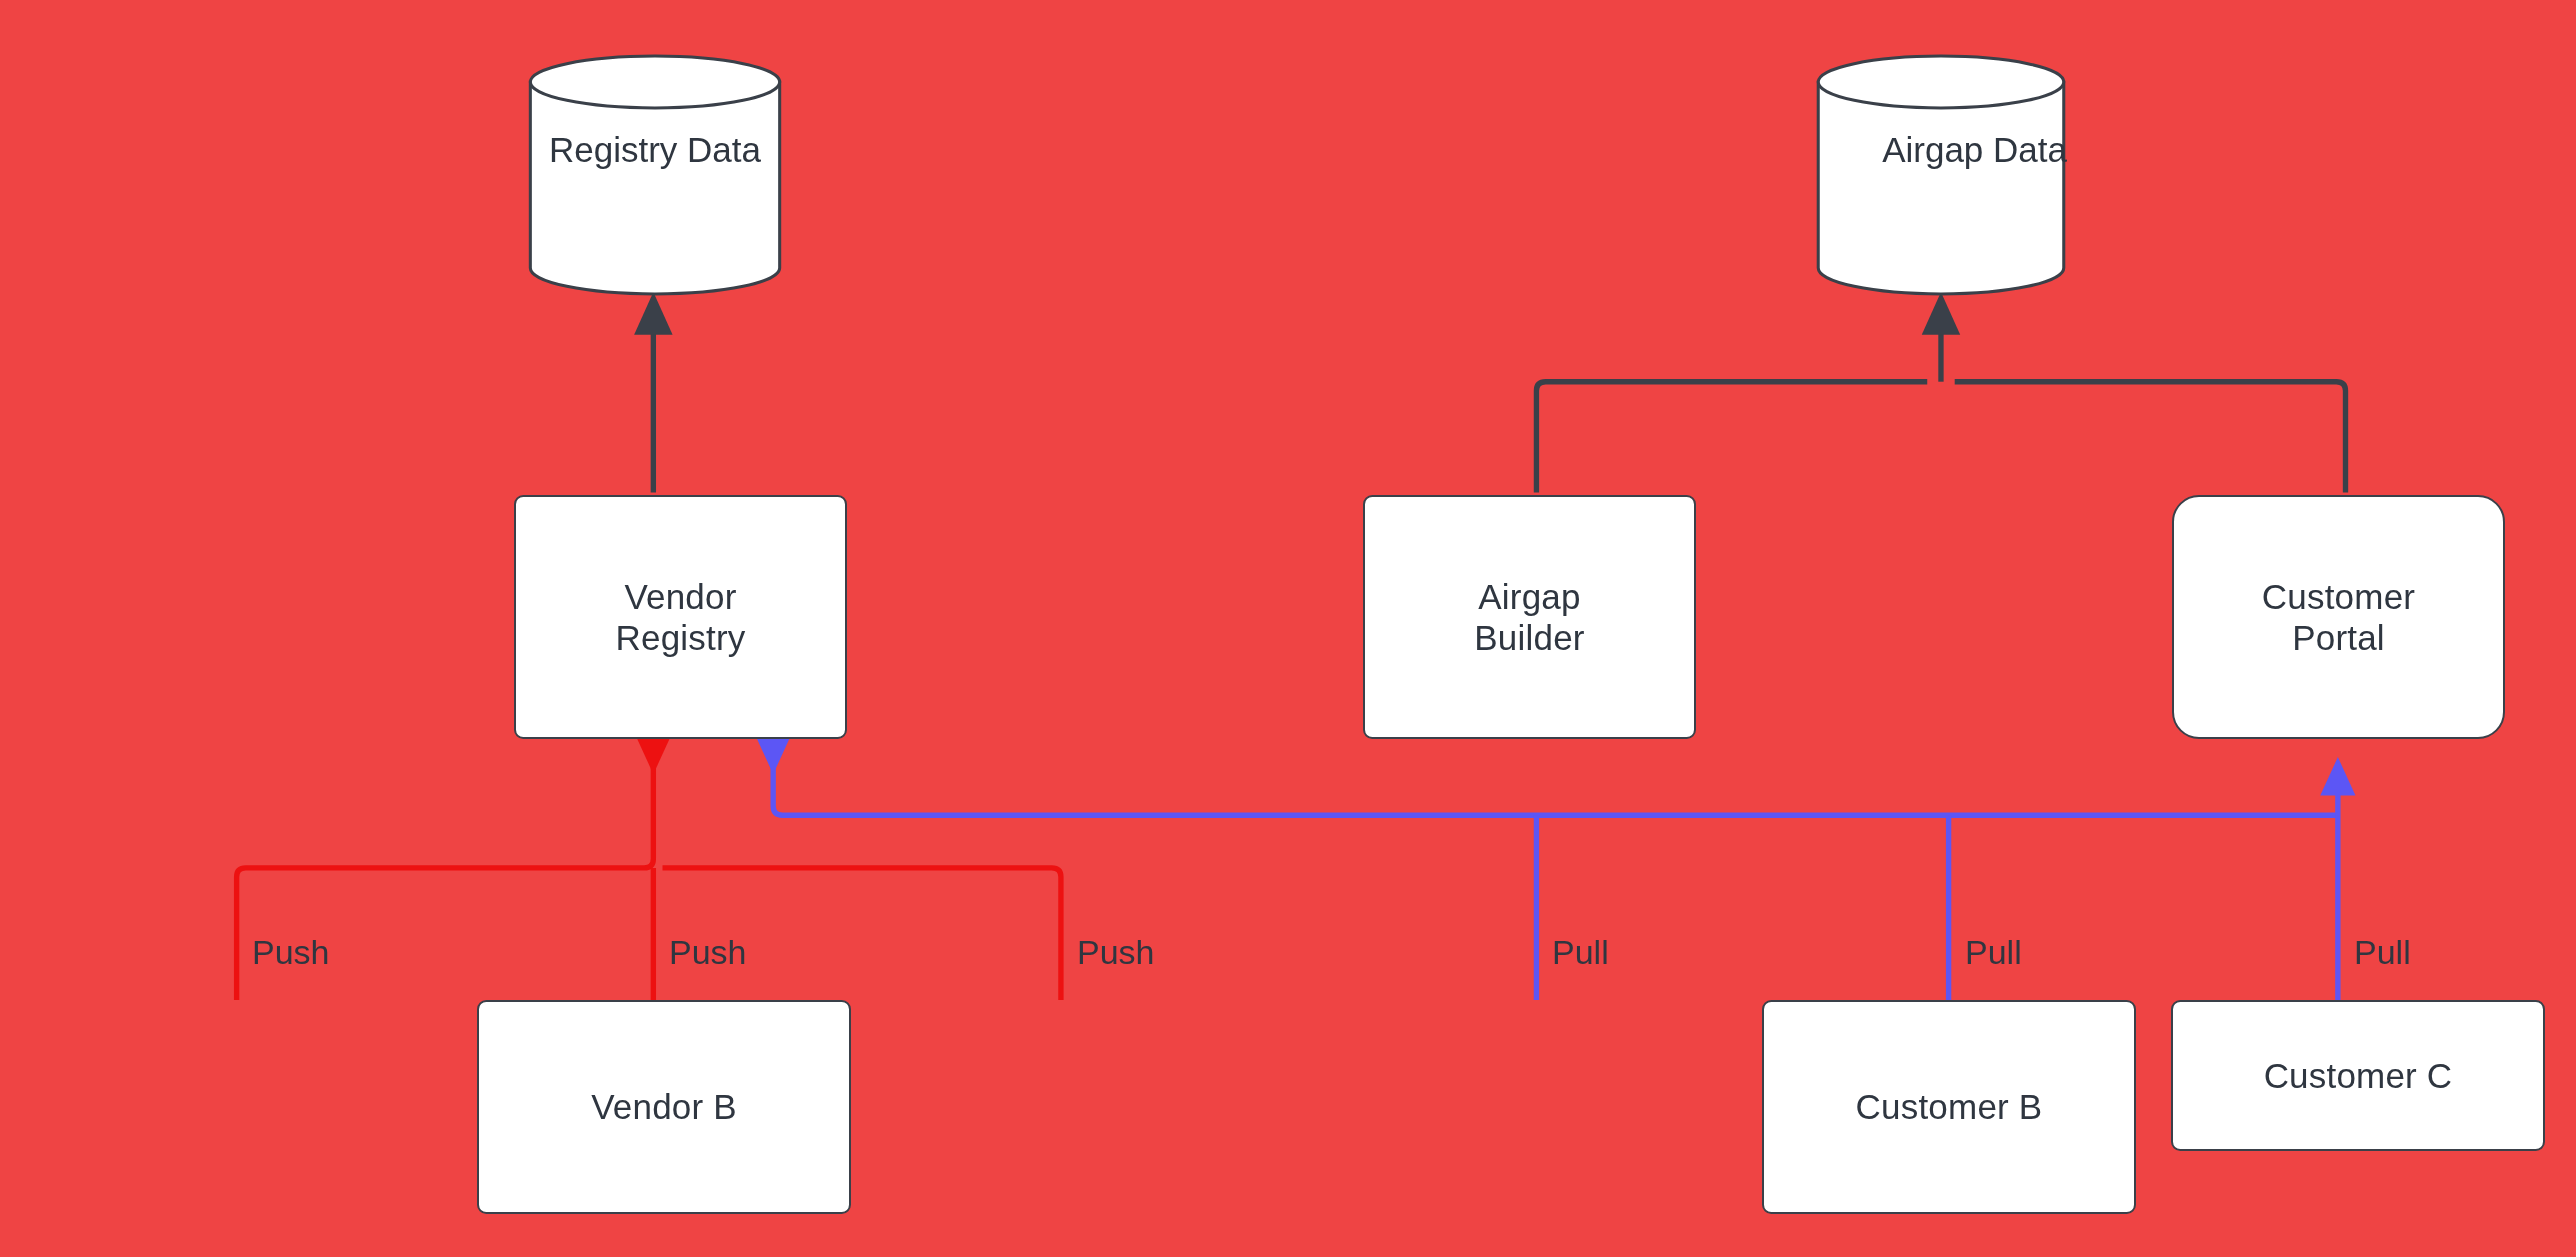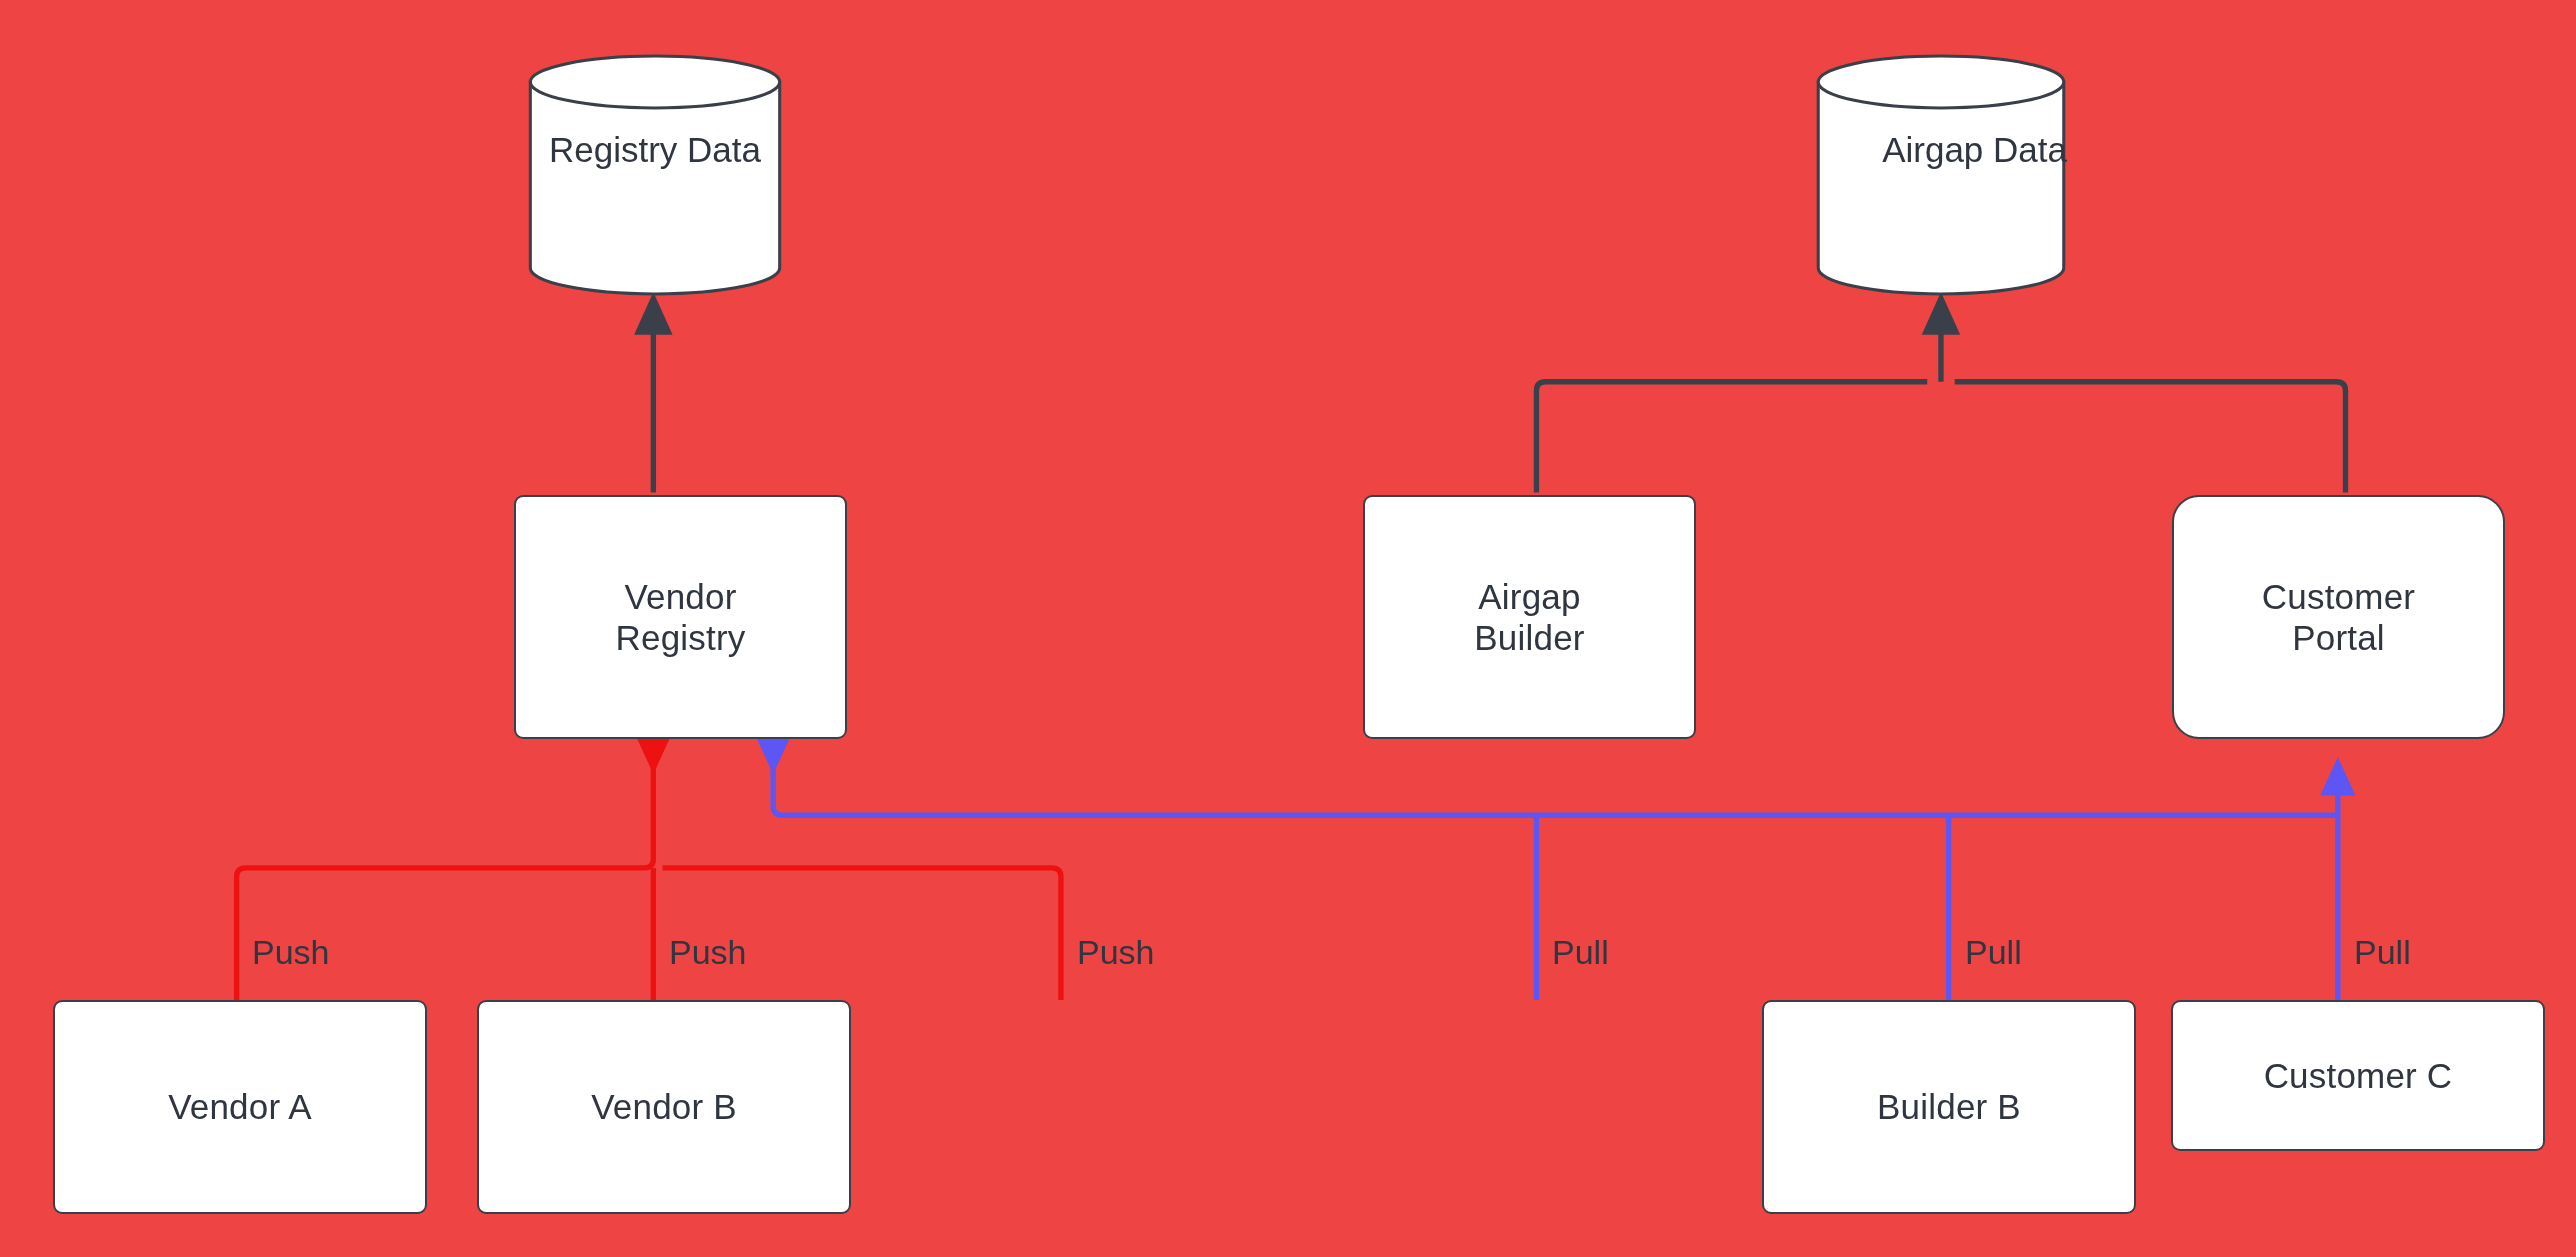--- a/index.html
+++ b/index.html
@@ -145,29 +145,26 @@
     </div>
   </div>
 
   <div class="node" style="left:2172px; top:495px; width:333px; height:244px;border-radius:27px;">
     <div>
       <span>Customer</span>
       <span>Portal</span>
     </div>
   </div>
 
-  <div class="node" style="left:53px; top:1000px; width:374px; height:214px;">
-    <span>Vendor A</span>
-  </div>
   <div class="node" style="left:477px; top:1000px; width:374px; height:214px;">
     <span>Vendor B</span>
   </div>
 
   <div class="node" style="left:1762px; top:1000px; width:374px; height:214px;">
-    <span>Builder B</span>
+    <span>Customer B</span>
   </div>
   <div class="node" style="left:2171px; top:1000px; width:374px; height:151px;">
     <span>Customer C</span>
   </div>
 
   <div class="edge-label" style="left:252px; top:933px;">Push</div>
   <div class="edge-label" style="left:669px; top:933px;">Push</div>
   <div class="edge-label" style="left:1077px; top:933px;">Push</div>
 
   <div class="edge-label" style="left:1552px; top:933px;">Pull</div>

